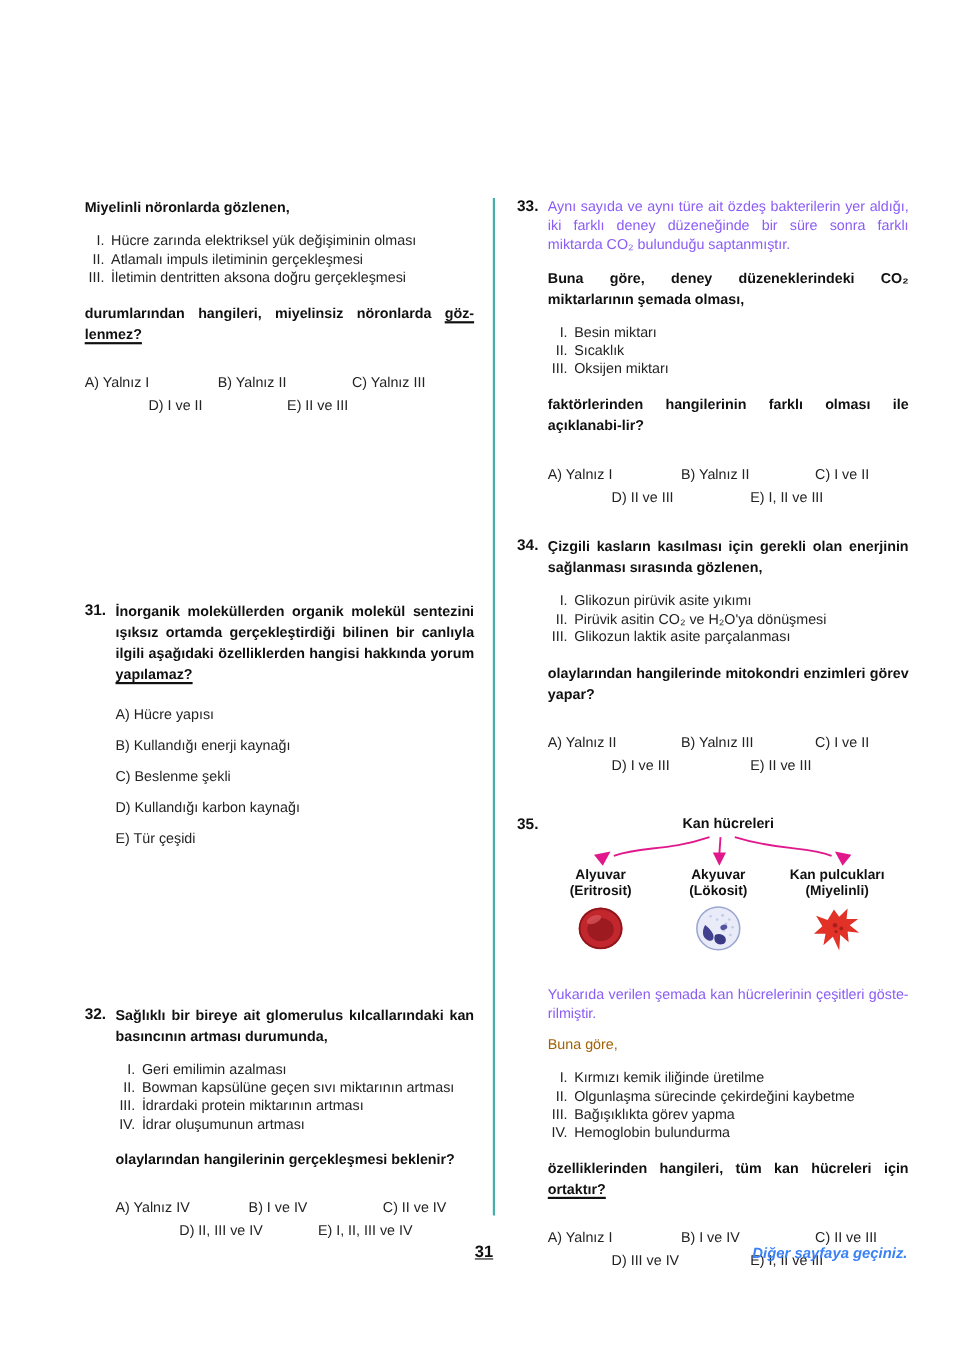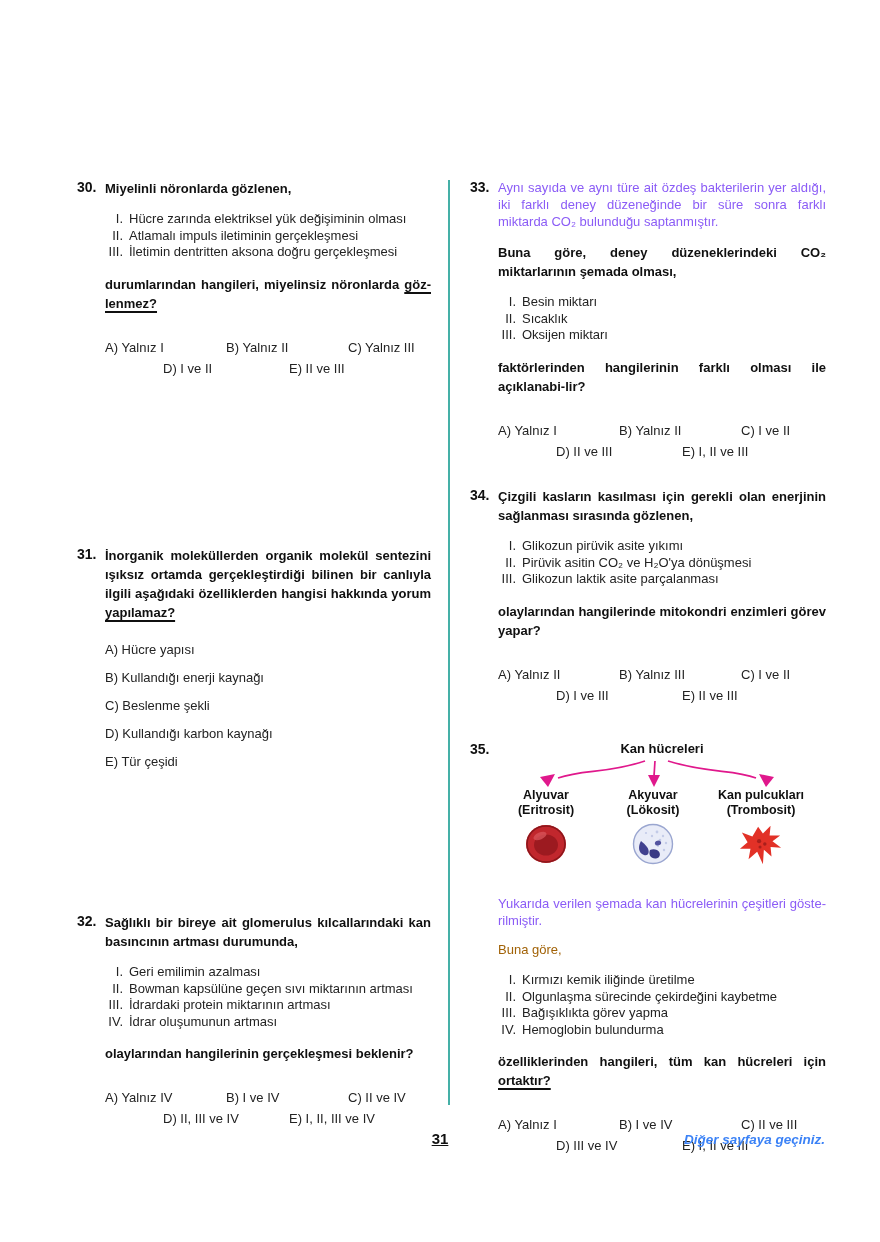--- a/index.html
+++ b/index.html
@@ -49,21 +49,20 @@
 </style>
 </head>
 <body>
 
 <div class="sheet">
 
   <div class="divider"></div>
 
   <div class="q" style="left:77px; top:179px; width:354px;">
     <div class="qhead">
-      <div class="qnum">30.</div>
       <div class="qbody">
         <p class="stem">Miyelinli nöronlarda gözlenen,</p>
         <div class="items">
           <div class="item">
               <span class="rn">I.</span>
               <span class="it">Hücre zarında elektriksel yük değişiminin olması</span>
             </div>
           <div class="item">
               <span class="rn">II.</span>
               <span class="it">Atlamalı impuls iletiminin gerçekleşmesi</span>
@@ -260,21 +259,21 @@
                   <circle cx="27" cy="23" r="1.1"></circle>
                     <circle cx="15" cy="10" r="1.1"></circle>
                 </g>
                 <path d="M10,18 C7,23 7,30 13,32 C18,33.5 19,28 16,24 C14,21.5 12.5,20 10,18 Z" fill="#41418f"></path>
                 <path d="M19,27 C17,32 20,36 25,35.5 C30,35 30,29 26,27 C23.5,25.8 21,26 19,27 Z" fill="#3a3a85"></path>
                 <ellipse cx="27" cy="20" rx="3.2" ry="2.4" fill="#5353a0" transform="rotate(-20 27 20)"></ellipse>
               </svg>
             </div>
             <div class="branch b-right">
               <div>Kan pulcukları</div>
-              <div>(Trombosit)</div>
+              <div>(Miyelinli)</div>
               <svg width="48" height="44" viewBox="0 0 50 46">
                 <path d="M22,4 L27,11 L35,3 L34,13 L45,13 L37,19 L46,26 L35,25 L36,35 L28,28 L27,43 L21,30 L12,38 L14,27 L3,27 L11,20 L5,10 L16,14 Z" fill="#e23127"></path>
                 <circle cx="23" cy="19" r="2.2" fill="#a81f1c"></circle>
                 <circle cx="29" cy="22" r="1.8" fill="#a81f1c"></circle>
                 <circle cx="24" cy="25" r="1.6" fill="#a81f1c"></circle>
               </svg>
             </div>
           </div>
         </div>
 

